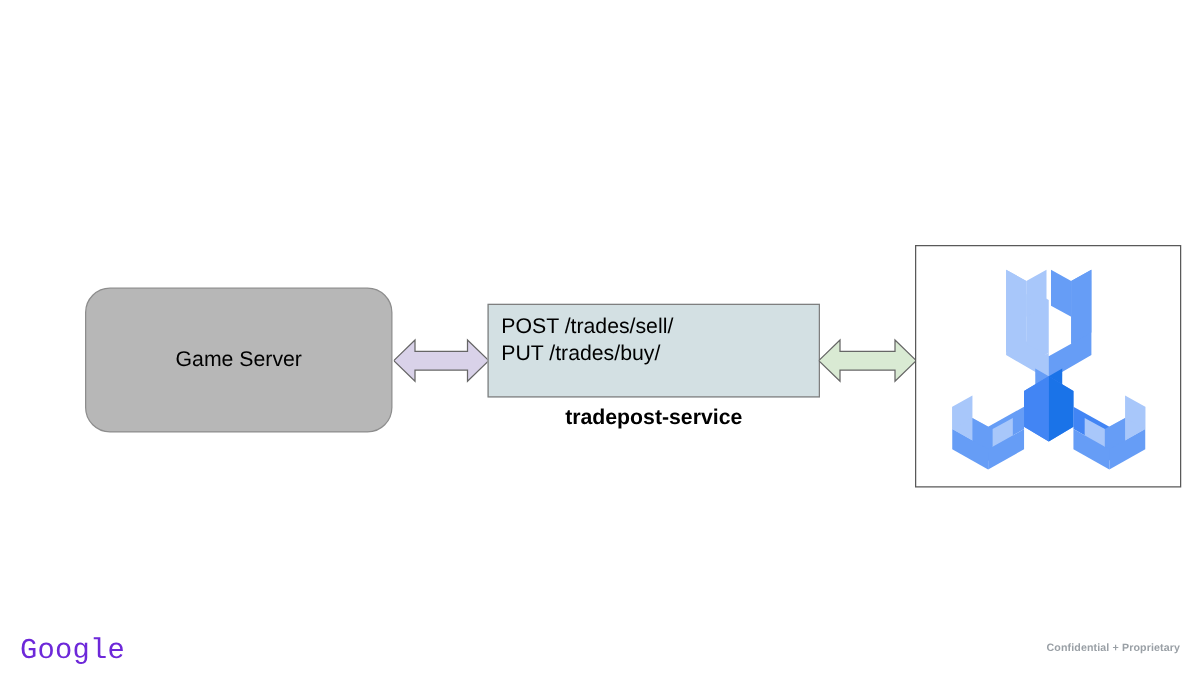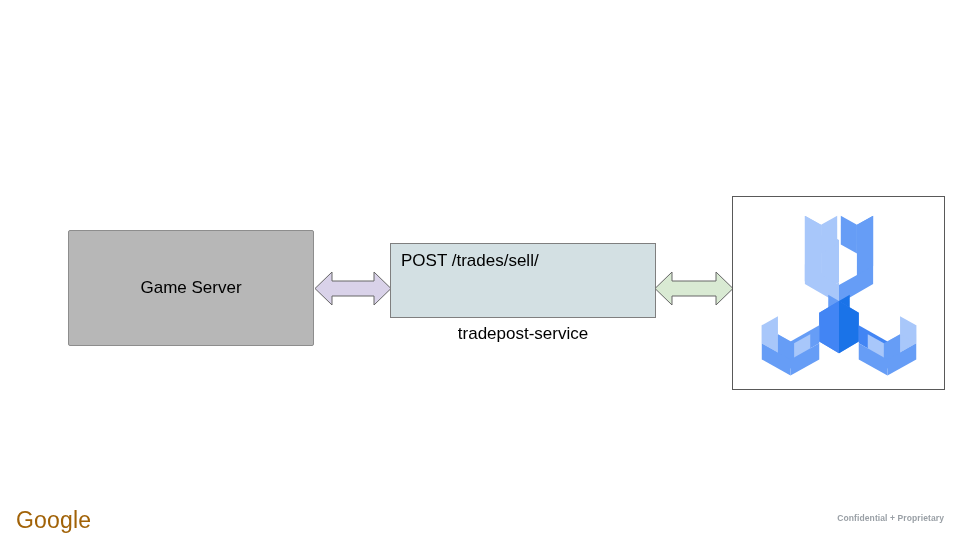--- a/index.html
+++ b/index.html
@@ -18,21 +18,21 @@
 
   
   #game-server-node {
     position: absolute;
     left: 68px;
     top: 230px;
     width: 246px;
     height: 116px;
     background: #b7b7b7;
     border: 1px solid #8d8d8d;
-    border-radius: 2px;
+    border-radius: 20px;
     box-sizing: border-box;
     display: flex;
     align-items: center;
     justify-content: center;
   }
   #game-server-node .node-label {
     font-size: 17px;
     color: #000000;
     line-height: 1.2;
     text-align: center;
@@ -56,21 +56,21 @@
     line-height: 21.5px;
     white-space: pre;
   }
   #service-caption {
     position: absolute;
     left: 390px;
     top: 324px;
     width: 266px;
     text-align: center;
     font-size: 17px;
-    font-weight: normal;
+    font-weight: bold;
     color: #000000;
   }
 
   
   .arrow-wrap {
     position: absolute;
   }
   #arrow-left-right {
     left: 315px;
     top: 268px;
@@ -103,23 +103,23 @@
     width: 180px;
     height: 176px;
   }
 
   
   #google-wordmark {
     position: absolute;
     left: 16px;
     top: 507px;
     font-size: 23px;
-    color: #a16207;
+    color: #6d28d9;
     letter-spacing: 0.2px;
-    font-family: Liberation Sans, sans-serif;
+    font-family: Liberation Mono, monospace;
   }
   #confidential-note {
     position: absolute;
     right: 16px;
     top: 513px;
     font-size: 8.5px;
     color: #9aa0a6;
     letter-spacing: 0.1px;
     font-weight: bold;
   }
@@ -134,20 +134,21 @@
   </div>
 
   <div class="arrow-wrap" id="arrow-left-right">
     <svg width="76" height="41" viewBox="0 0 76 41">
       <polygon points="0,20.5 17,4 17,13 59,13 59,4 76,20.5 59,37 59,28 17,28 17,37" fill="#d9d2e9" stroke="#666666" stroke-width="1"></polygon>
     </svg>
   </div>
 
   <div id="service-node">
     <div class="endpoint">POST /trades/sell/</div>
+    <div class="endpoint">PUT /trades/buy/</div>
   </div>
 
   <div id="service-caption">tradepost-service</div>
 
   <div class="arrow-wrap" id="arrow-right-icon">
     <svg width="78" height="41" viewBox="0 0 78 41">
       <polygon points="0,20.5 17,4 17,13 61,13 61,4 78,20.5 61,37 61,28 17,28 17,37" fill="#d9ead3" stroke="#666666" stroke-width="1"></polygon>
     </svg>
   </div>
 

